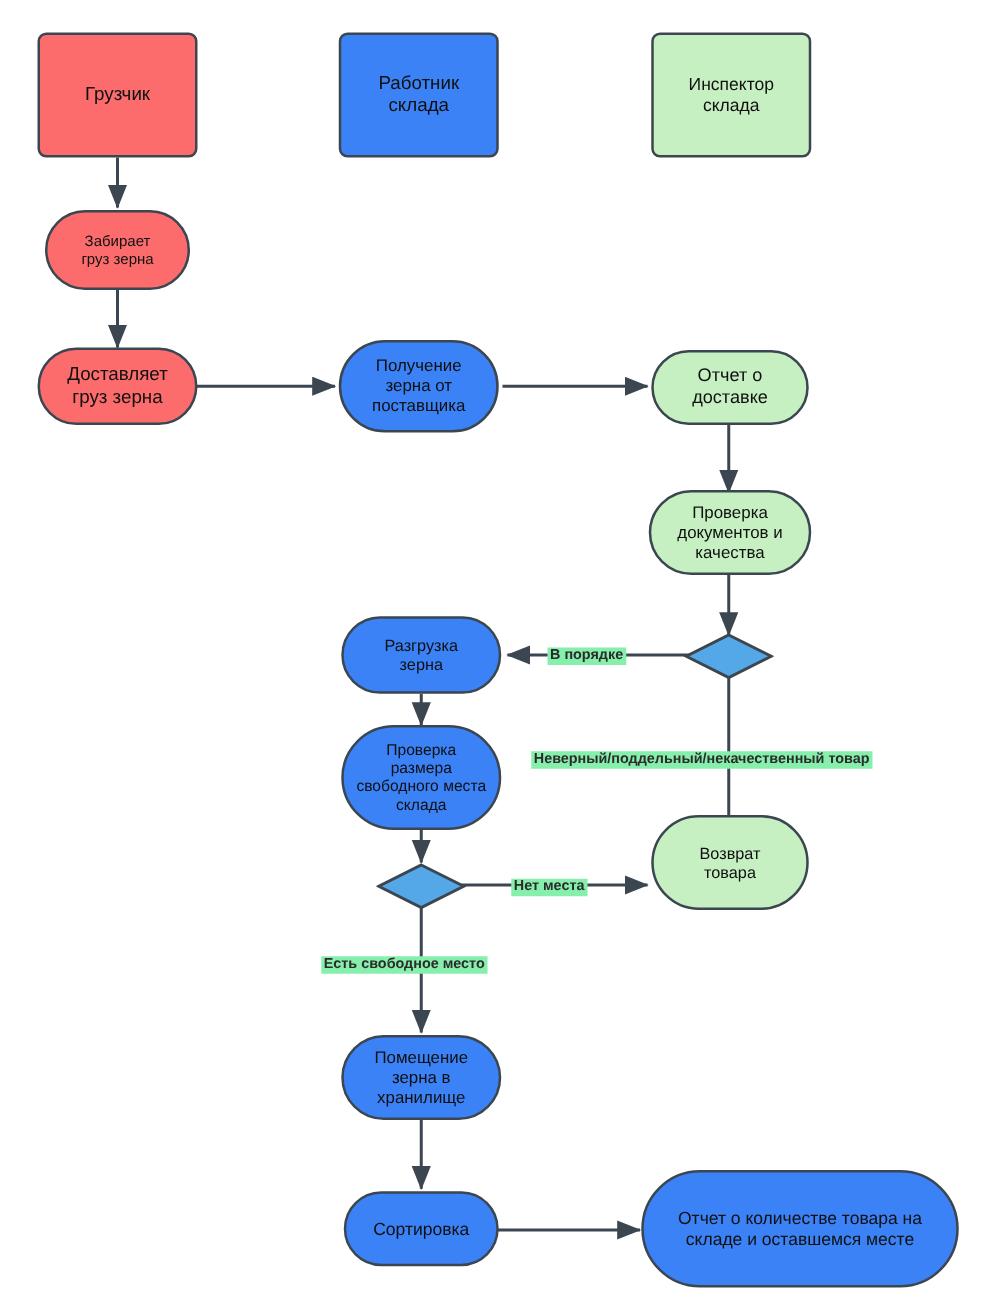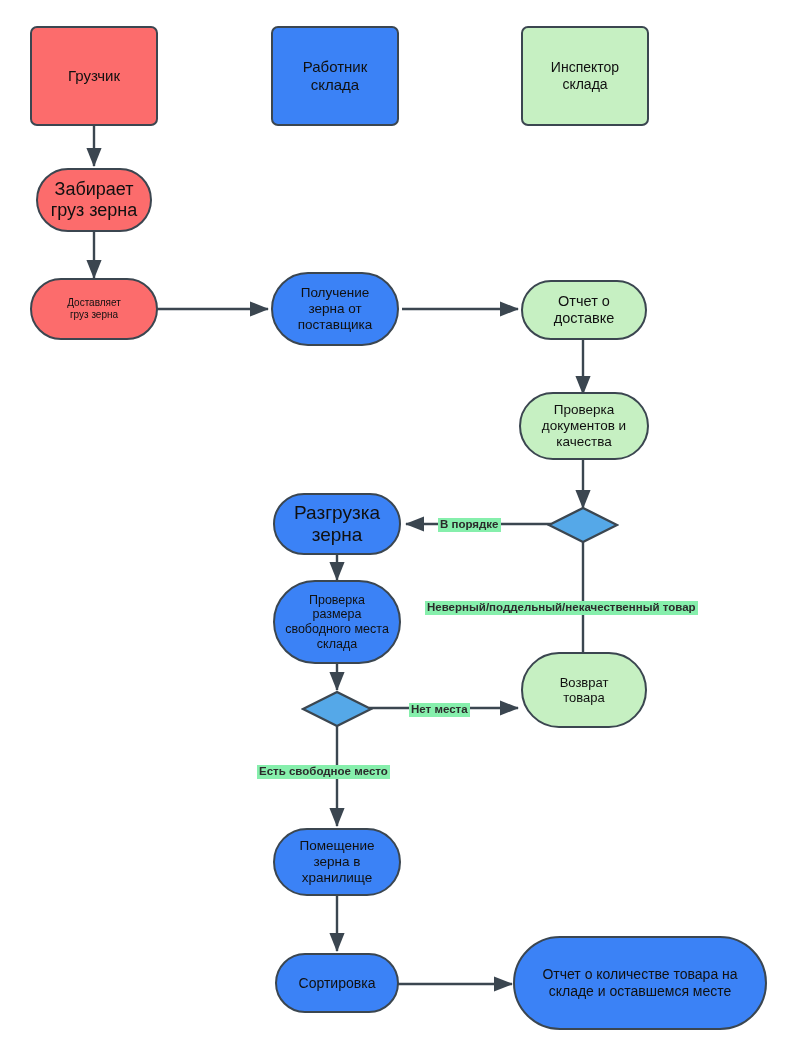--- a/index.html
+++ b/index.html
@@ -99,44 +99,44 @@
   </svg>
 
   <div class="node lane fill-red" style="left:30px; top:26px; width:128px; height:100px; font-size:15px;">Грузчик</div>
 
   <div class="node lane fill-orange" style="left:271px; top:26px; width:128px; height:100px; font-size:15px;">Работник
 склада</div>
 
   <div class="node lane fill-green" style="left:521px; top:26px; width:128px; height:100px; font-size:14px;">Инспектор
 склада</div>
 
-  <div class="node stadium fill-red" style="left:36px; top:168px; width:116px; height:64px; font-size:18px;">Забирает
+  <div class="node stadium fill-red" style="left:36px; top:168px; width:116px; height:64px; font-size:12px;">Забирает
 груз зерна</div>
 
-  <div class="node stadium fill-red" style="left:30px; top:278px; width:128px; height:62px; font-size:10px;">Доставляет
+  <div class="node stadium fill-red" style="left:30px; top:278px; width:128px; height:62px; font-size:15px;">Доставляет
 груз зерна</div>
 
   <div class="node stadium fill-orange" style="left:271px; top:272px; width:128px; height:74px; font-size:13.5px;">Получение
 зерна от
 поставщика</div>
 
   <div class="node stadium fill-green" style="left:521px; top:280px; width:126px; height:60px; font-size:14.5px;">Отчет о
 доставке</div>
 
   <div class="node stadium fill-green" style="left:519px; top:392px; width:130px; height:68px; font-size:13.5px;">Проверка
 документов и
 качества</div>
 
   <div class="diamond" style="left:547px; top:506px; width:72px; height:38px;">
     <svg width="72" height="38" viewBox="0 0 72 38">
       <polygon points="36,2 70,19 36,36 2,19" fill="#55a8e8" stroke="#3b4650" stroke-width="2.4"></polygon>
     </svg>
   </div>
 
-  <div class="node stadium fill-orange" style="left:273px; top:493px; width:128px; height:62px; font-size:19px;">Разгрузка
+  <div class="node stadium fill-orange" style="left:273px; top:493px; width:128px; height:62px; font-size:13px;">Разгрузка
 зерна</div>
 
   <div class="node stadium fill-orange" style="left:273px; top:580px; width:128px; height:84px; font-size:12.5px;">Проверка
 размера
 свободного места
 склада</div>
 
   <div class="diamond" style="left:301px; top:690px; width:72px; height:38px;">
     <svg width="72" height="38" viewBox="0 0 72 38">
       <polygon points="36,2 70,19 36,36 2,19" fill="#55a8e8" stroke="#3b4650" stroke-width="2.4"></polygon>

